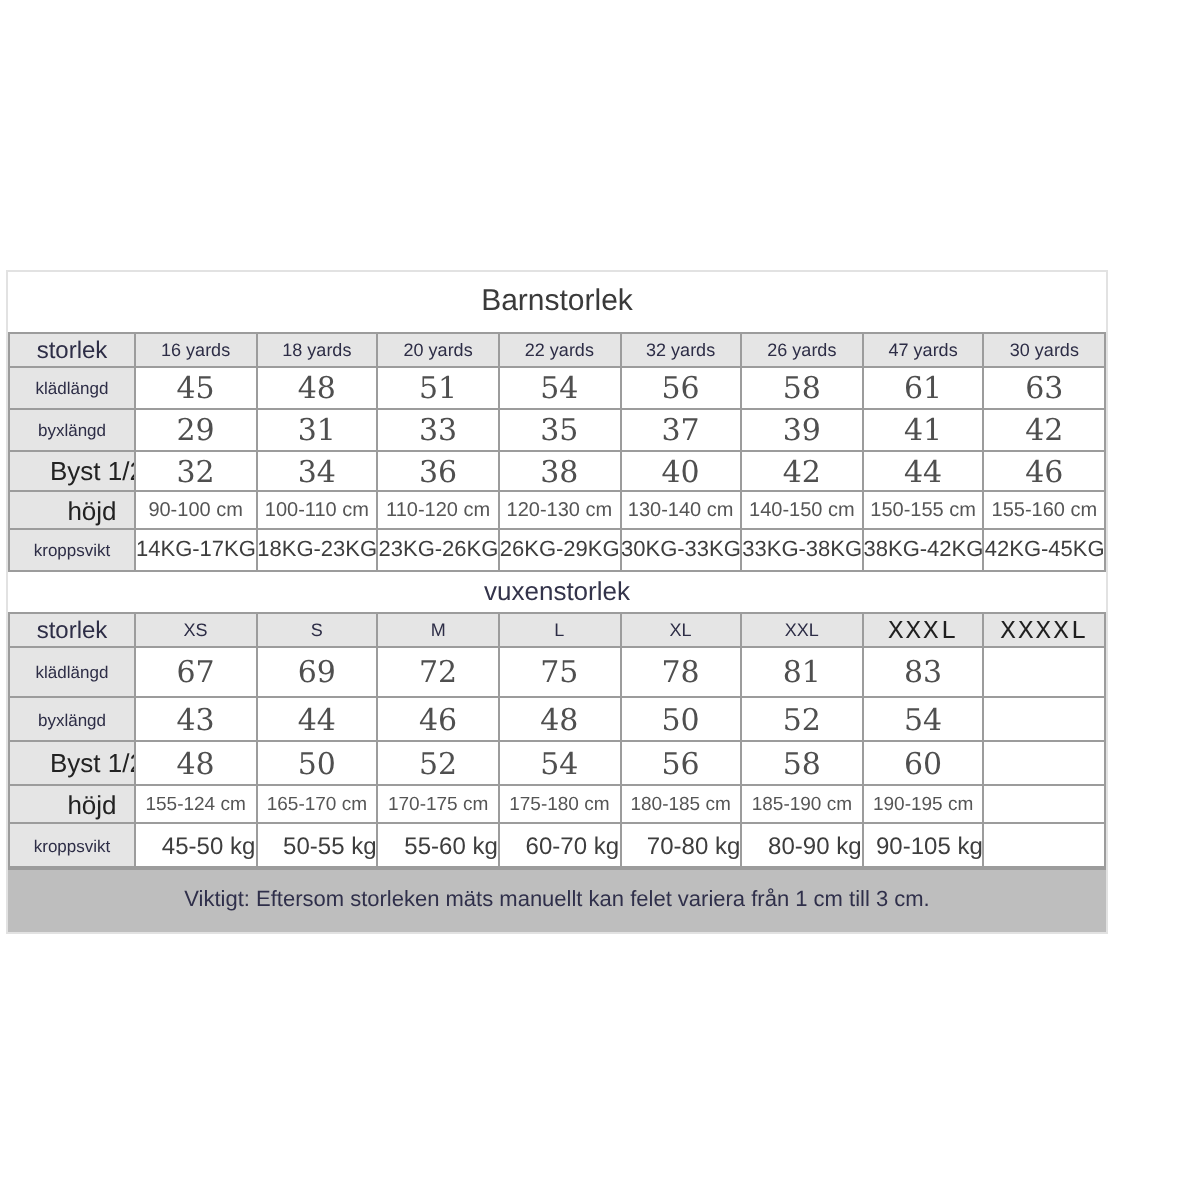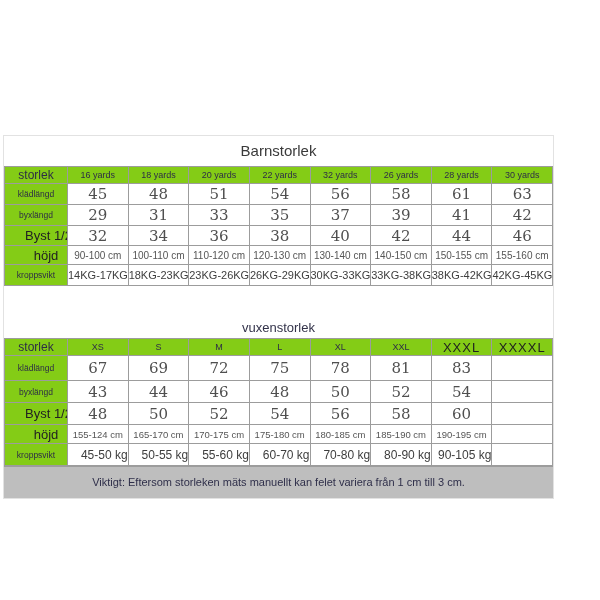--- a/index.html
+++ b/index.html
@@ -10,39 +10,39 @@
   }
   .chart-box {
     position:absolute; left:3px; top:135px; width:551px;
     border:1px solid #e2e2e2; background:#ffffff;
     box-sizing:border-box;
   }
   .section-title {
     text-align:center; color:#3a3a3a; background:#ffffff;
   }
   .section-title.children { height:30px; line-height:30px; font-size:15px; }
-  .section-title.adult    { height:20px; line-height:20px; font-size:13px; color:#33334a;margin-top:32px; }
+  .section-title.adult    { height:20px; line-height:20px; font-size:13px; color:#33334a; }
 
   table {
     border-collapse:collapse; width:100%; table-layout:fixed;
     background:#ffffff;
   }
   td {
     border:1px solid #9c9c9c; text-align:center; vertical-align:middle;
     overflow:hidden; white-space:nowrap; padding:0;
   }
   td:first-child { width:62px; }
 
   
   .hdr, .lbl {
-    background:#84cc16; color:#2d2d46;
+    background:#e5e5e5; color:#2d2d46;
   }
   .hdr { font-size:9px; }
   .hdr.big {
-    font-family:Liberation Sans, sans-serif; font-size:13px;
+    font-family:Liberation Mono, monospace; font-size:13px;
     color:#1f1f1f; letter-spacing:1px;
   }
   .corner { font-size:12px; color:#2d2d46; }
   .lbl.small { font-size:8.5px; }
   .lbl.big   { font-size:13px; color:#222222;padding-left:20px; }
 
   
   .num {
     font-family:"DejaVu Serif","Liberation Serif",serif;
     font-size:15px; color:#4f4f4f;
@@ -81,21 +81,21 @@
   <table id="children-table">
       <tbody>
         <tr>
           <td class="lbl corner">storlek</td>
           <td class="hdr">16 yards</td>
           <td class="hdr">18 yards</td>
           <td class="hdr">20 yards</td>
           <td class="hdr">22 yards</td>
           <td class="hdr">32 yards</td>
           <td class="hdr">26 yards</td>
-          <td class="hdr">28 yards</td>
+          <td class="hdr">47 yards</td>
           <td class="hdr">30 yards</td>
         </tr>
         <tr>
           <td class="lbl small">klädlängd</td>
           <td class="num">45</td>
           <td class="num">48</td>
           <td class="num">51</td>
           <td class="num">54</td>
           <td class="num">56</td>
           <td class="num">58</td>

